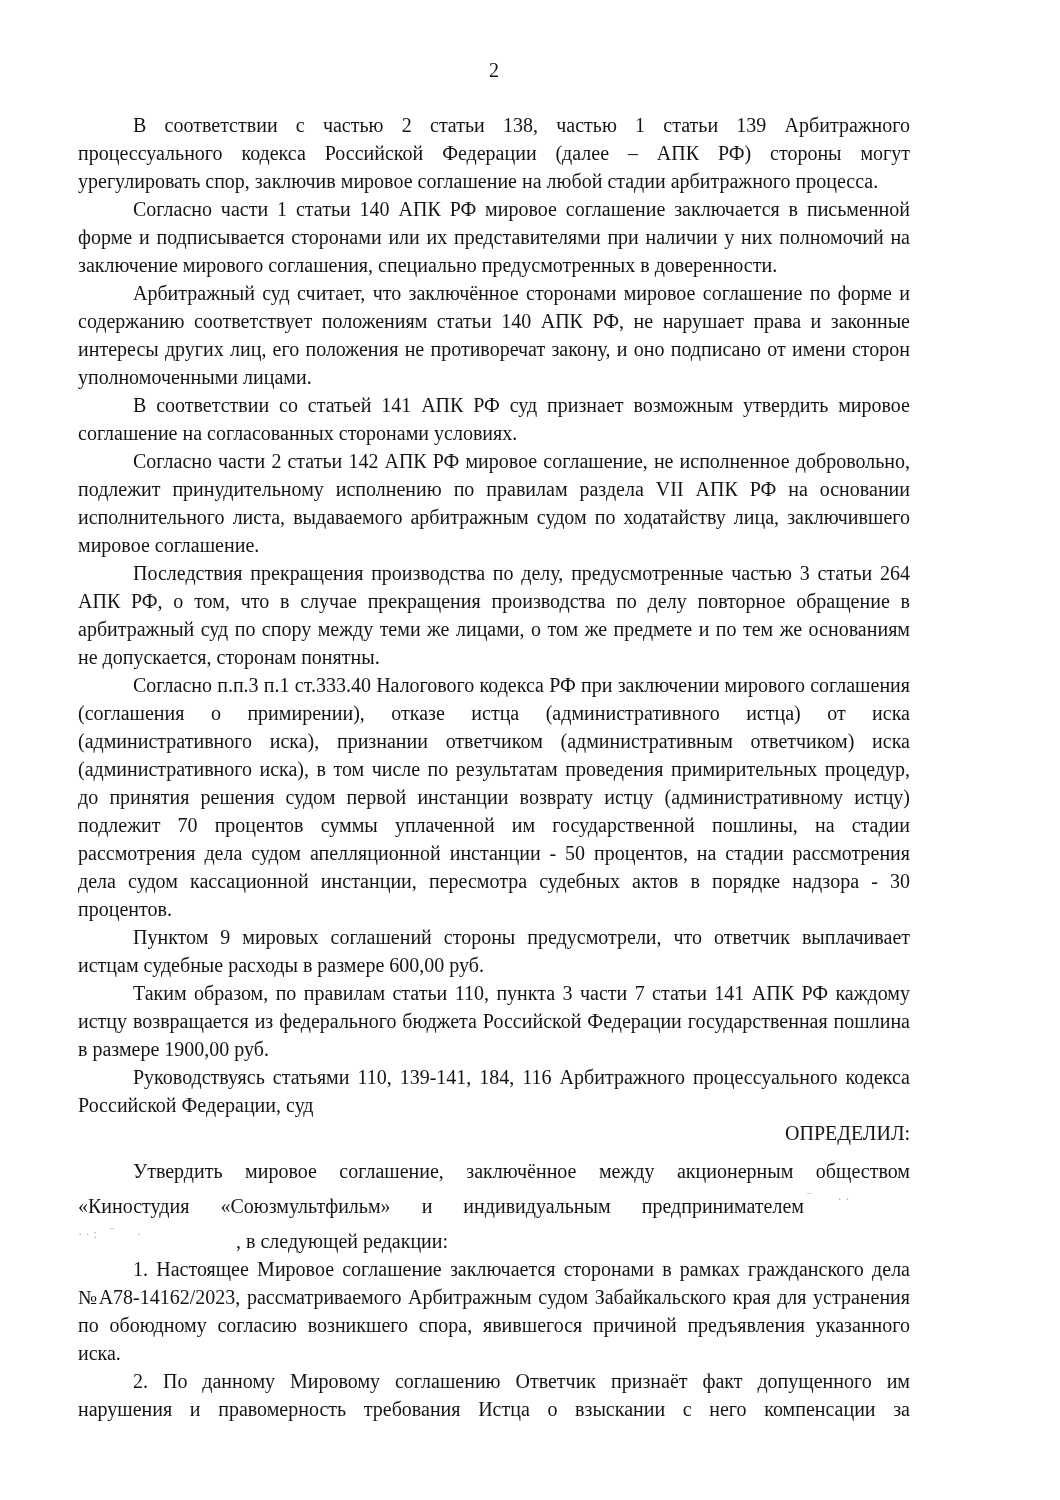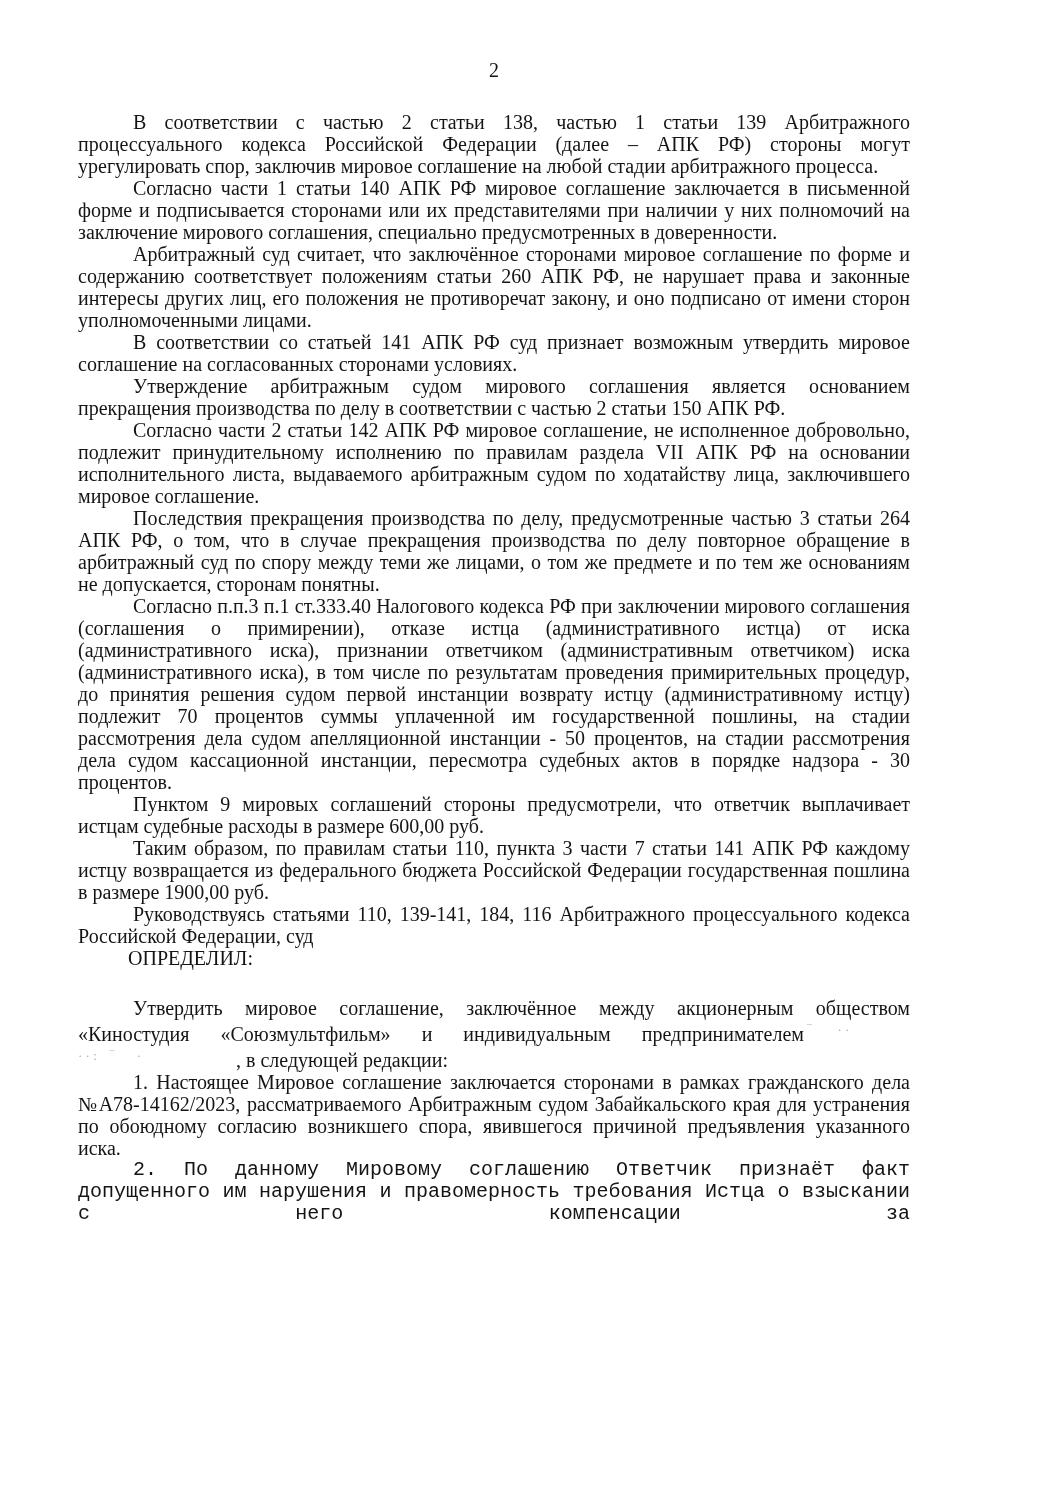--- a/index.html
+++ b/index.html
@@ -23,36 +23,35 @@
   }
   .page-number {
     text-align: center;
     font-size: 20px;
     line-height: 24px;
     margin: 0 0 29px 0;
   }
   .para {
     margin: 0;
     font-size: 20px;
-    line-height: 22px;
+    line-height: 28px;
     text-align: justify;
   }
   .para.body {
     text-indent: 55px;
   }
   .para.cut {
     
     text-align-last: justify;
-    font-family: Liberation Mono, monospace;
   }
   .para.heading {
-    text-align: left;
+    text-align: right;
     text-indent: 0;
     padding-left: 50px; 
-    margin-bottom: 28px;
+    margin-bottom: 10px;
   }
   
   .redact-gap {
     display: inline-block;
     white-space: pre;
     overflow: hidden;
     vertical-align: baseline;
     color: #6a6a6a;
     opacity: 0.55;
     font-size: 13px;
@@ -62,23 +61,22 @@
   .gap-start { width: 158px; }
 </style>
 </head>
 <body>
 
 <div class="page">
   <p class="page-number">2</p>
   <main>
       <p class="para body">В соответствии с частью 2 статьи 138, частью 1 статьи 139 Арбитражного процессуального кодекса Российской Федерации (далее – АПК РФ) стороны могут урегулировать спор, заключив мировое соглашение на любой стадии арбитражного процесса.</p>
       <p class="para body">Согласно части 1 статьи 140 АПК РФ мировое соглашение заключается в письменной форме и подписывается сторонами или их представителями при наличии у них полномочий на заключение мирового соглашения, специально предусмотренных в доверенности.</p>
-      <p class="para body">Арбитражный суд считает, что заключённое сторонами мировое соглашение по форме и содержанию соответствует положениям статьи 260 АПК РФ, не нарушает права и законные интересы других лиц, его положения не противоречат закону, и оно подписано от имени сторон уполномоченными лицами.</p>
+      <p class="para body">Арбитражный суд считает, что заключённое сторонами мировое соглашение по форме и содержанию соответствует положениям статьи 140 АПК РФ, не нарушает права и законные интересы других лиц, его положения не противоречат закону, и оно подписано от имени сторон уполномоченными лицами.</p>
       <p class="para body">В соответствии со статьей 141 АПК РФ суд признает возможным утвердить мировое соглашение на согласованных сторонами условиях.</p>
-      <p class="para body">Утверждение арбитражным судом мирового соглашения является основанием прекращения производства по делу в соответствии с частью 2 статьи 150 АПК РФ.</p>
       <p class="para body">Согласно части 2 статьи 142 АПК РФ мировое соглашение, не исполненное добровольно, подлежит принудительному исполнению по правилам раздела VII АПК РФ на основании исполнительного листа, выдаваемого арбитражным судом по ходатайству лица, заключившего мировое соглашение.</p>
       <p class="para body">Последствия прекращения производства по делу, предусмотренные частью 3 статьи 264 АПК РФ, о том, что в случае прекращения производства по делу повторное обращение в арбитражный суд по спору между теми же лицами, о том же предмете и по тем же основаниям не допускается, сторонам понятны.</p>
       <p class="para body">Согласно п.п.3 п.1 ст.333.40 Налогового кодекса РФ при заключении мирового соглашения (соглашения о примирении), отказе истца (административного истца) от иска (административного иска), признании ответчиком (административным ответчиком) иска (административного иска), в том числе по результатам проведения примирительных процедур, до принятия решения судом первой инстанции возврату истцу (административному истцу) подлежит 70 процентов суммы уплаченной им государственной пошлины, на стадии рассмотрения дела судом апелляционной инстанции - 50 процентов, на стадии рассмотрения дела судом кассационной инстанции, пересмотра судебных актов в порядке надзора - 30 процентов.</p>
       <p class="para body">Пунктом 9 мировых соглашений стороны предусмотрели, что ответчик выплачивает истцам судебные расходы в размере 600,00 руб.</p>
       <p class="para body">Таким образом, по правилам статьи 110, пункта 3 части 7 статьи 141 АПК РФ каждому истцу возвращается из федерального бюджета Российской Федерации государственная пошлина в размере 1900,00 руб.</p>
       <p class="para body">Руководствуясь статьями 110, 139-141, 184, 116 Арбитражного процессуального кодекса Российской Федерации, суд</p>
       <p class="para heading">ОПРЕДЕЛИЛ:</p>
       <p class="para body">Утвердить мировое соглашение, заключённое между  акционерным обществом «Киностудия «Союзмультфильм» и индивидуальным предпринимателем<span class="redact-gap gap-end"> ‾        · ·</span><span class="redact-gap gap-start">· · :    ‾       ·</span>, в следующей редакции:</p>
       <p class="para body">1. Настоящее Мировое соглашение заключается сторонами в рамках гражданского дела №А78-14162/2023, рассматриваемого Арбитражным судом Забайкальского края для устранения по обоюдному согласию возникшего спора, явившегося причиной предъявления указанного иска.</p>
       <p class="para body cut">2. По данному Мировому соглашению Ответчик признаёт факт допущенного им нарушения и правомерность требования Истца о взыскании с него компенсации за</p>

